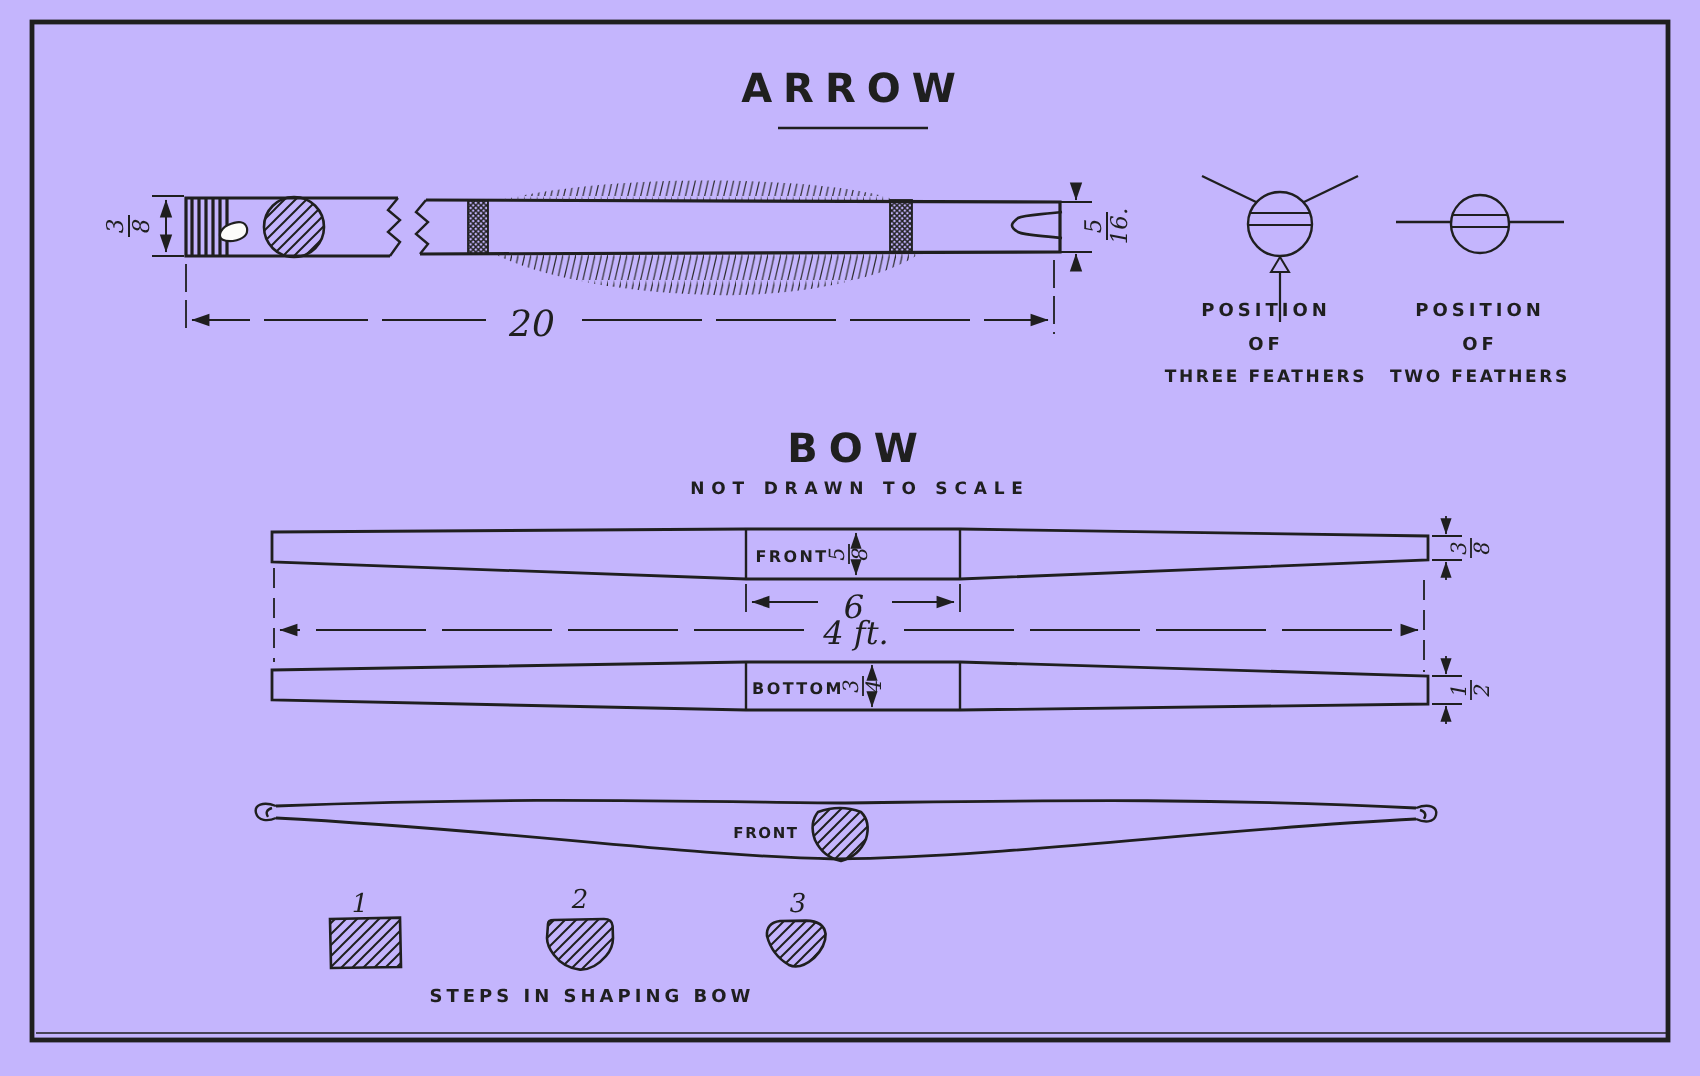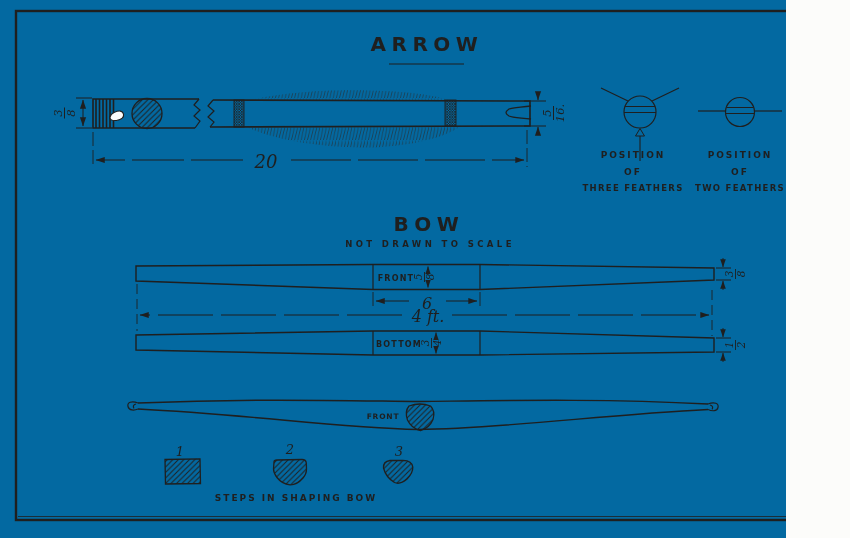--- a/index.html
+++ b/index.html
@@ -1,17 +1,17 @@
 <!DOCTYPE html>
 <html><head>
 <meta charset="utf-8">
 <style>
   html,body{margin:0;padding:0;}
   body{background:#fcfcfa;}
-  .stage{position:relative;width:786px;height:538px;background:#0369a1;overflow:hidden;}
+  .stage{position:relative;width:850px;height:538px;background:#c4b5fd;overflow:hidden;}
   svg{position:absolute;left:0;top:0;}
   svg text{fill:#1f1f1f;}
   .cap   {font-family:"DejaVu Sans",sans-serif;}
   .title {font-size:20px;letter-spacing:5.5px;font-weight:bold;}
   .sub   {font-size:8.5px;letter-spacing:3.4px;font-weight:bold;}
   .lab9  {font-size:9px;letter-spacing:2px;font-weight:bold;}
   .lab85 {font-size:8.5px;letter-spacing:1.3px;font-weight:bold;}
   .lab8  {font-size:8px;letter-spacing:1.2px;font-weight:bold;}
   .lab75 {font-size:7.5px;letter-spacing:0.8px;font-weight:bold;}
   .hand  {font-family:"DejaVu Serif",serif;font-style:italic;}

